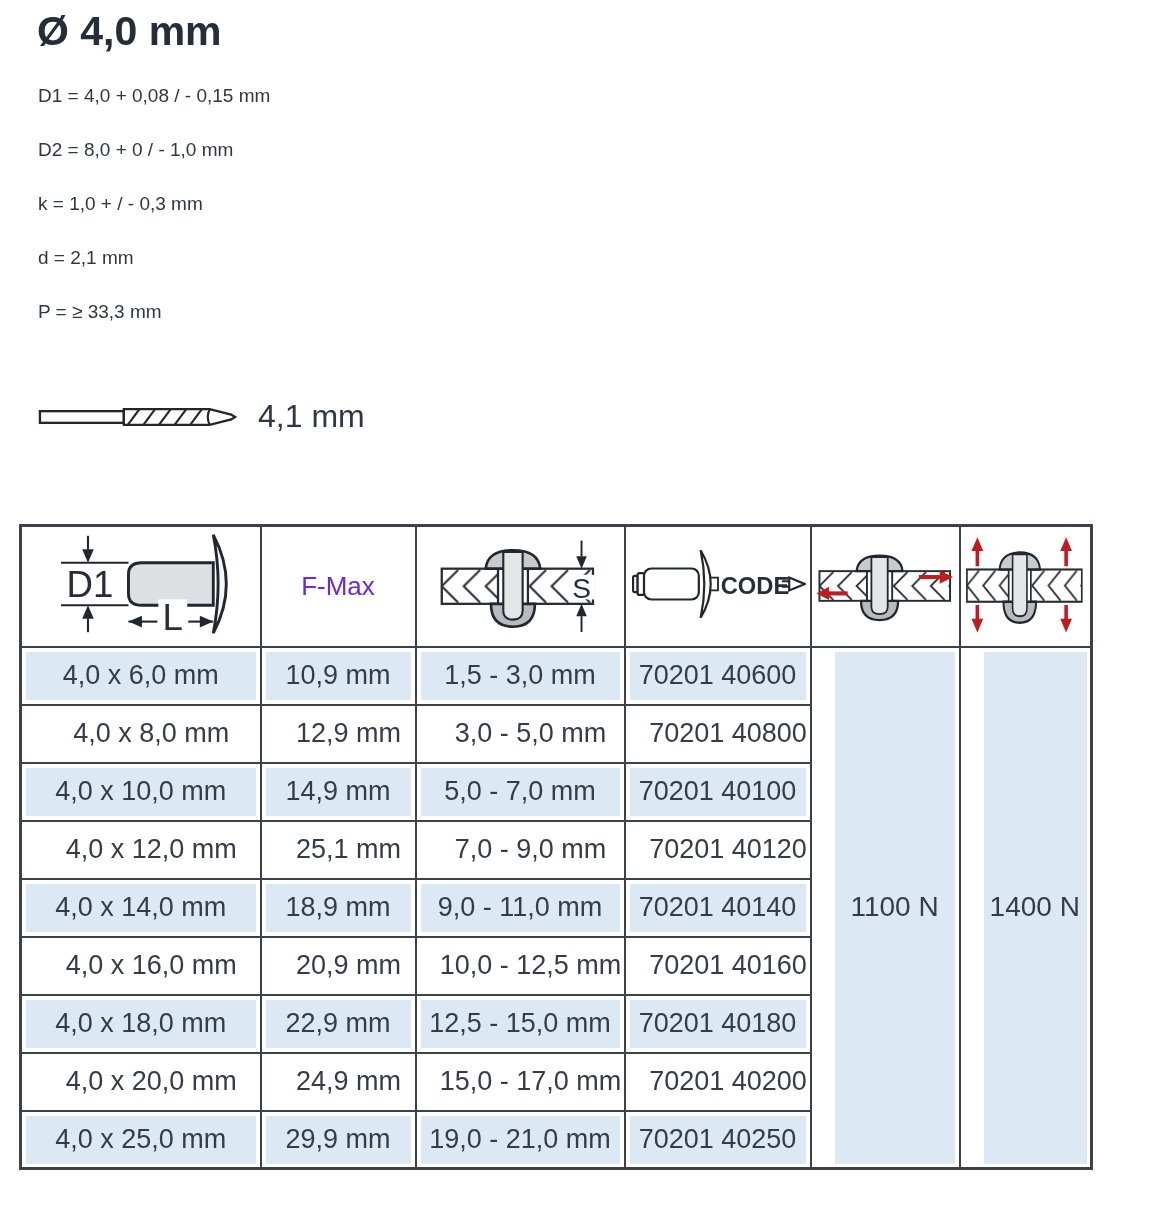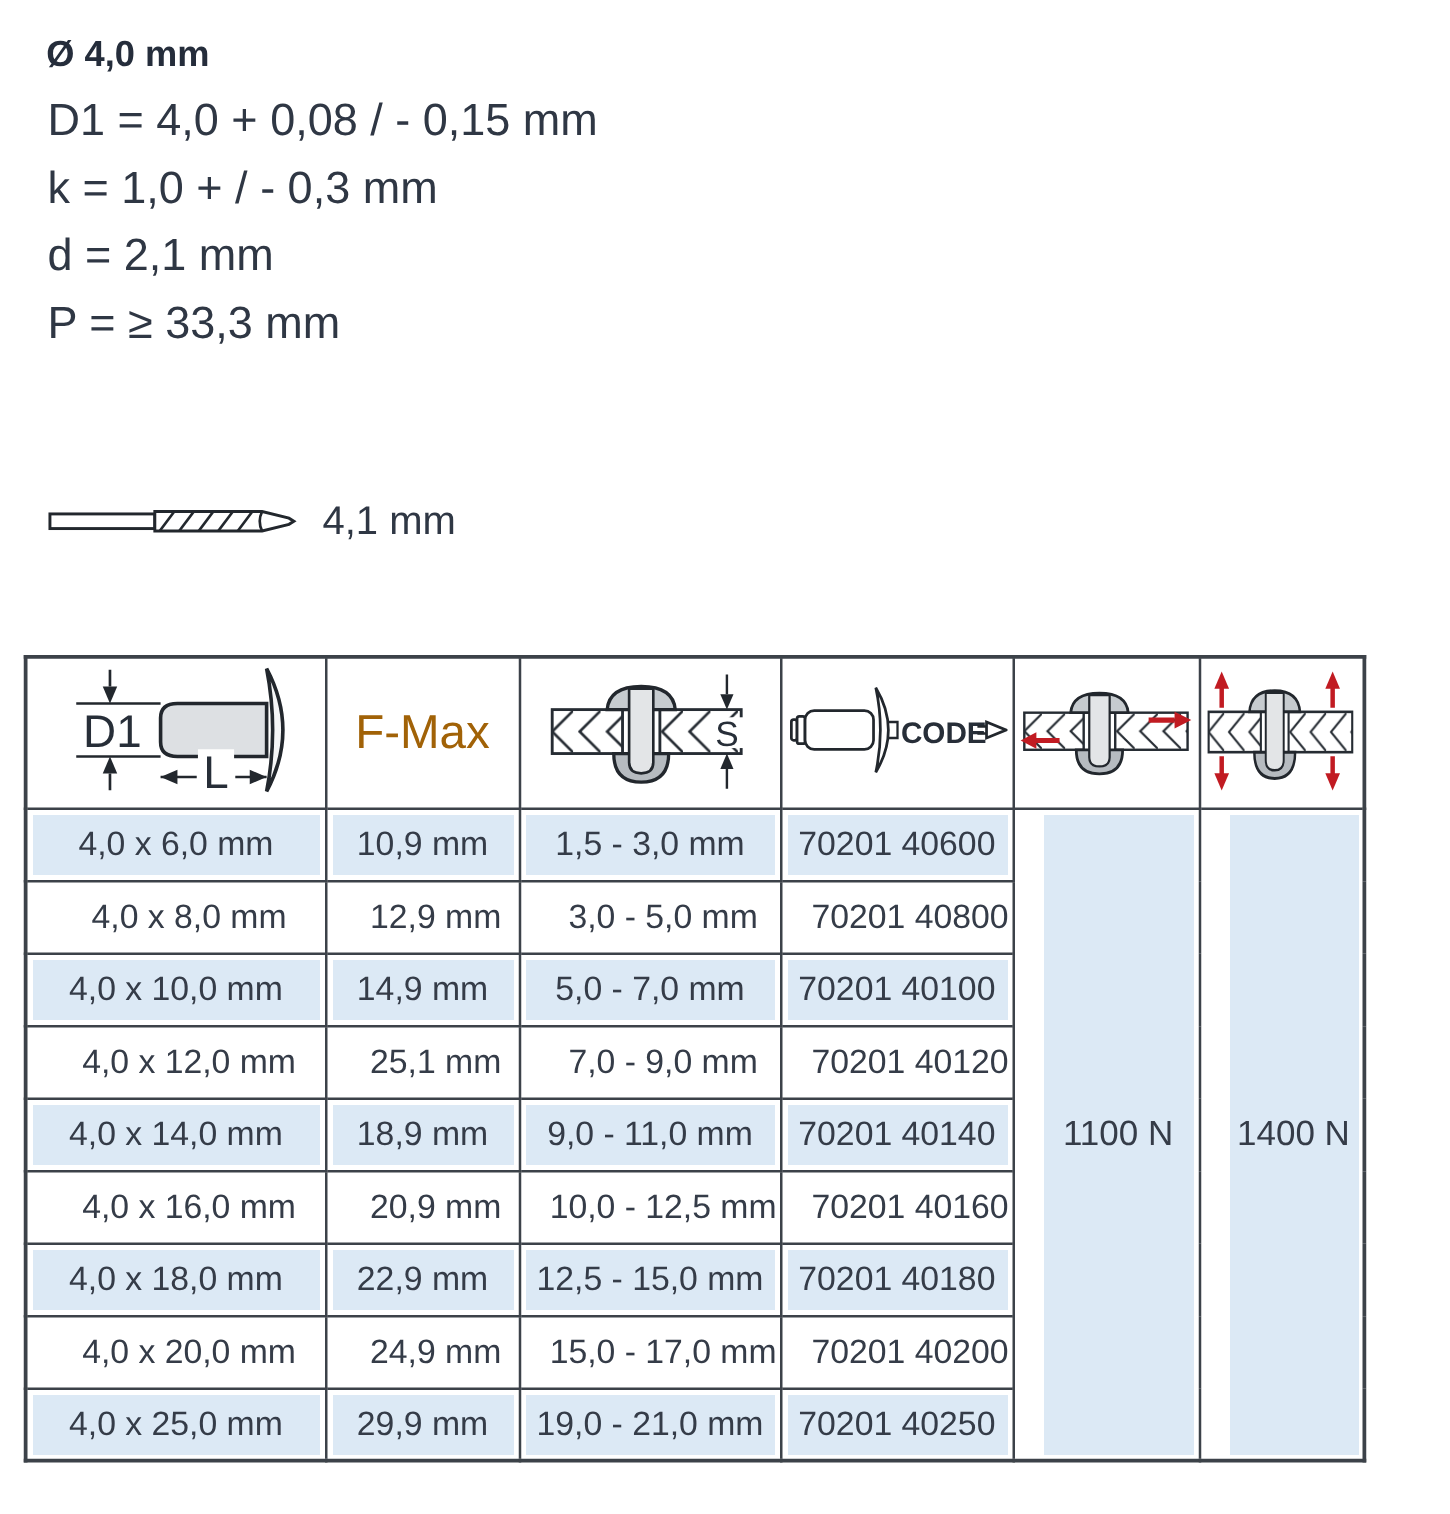--- a/index.html
+++ b/index.html
@@ -1,45 +1,45 @@
 <!DOCTYPE html>
 <html><head>
 <meta charset="utf-8">
 <style>
   html,body{margin:0;padding:0;background:#ffffff;}
   .page{
     position:relative;width:1160px;height:1211px;background:#fff;overflow:hidden;
     font-family:"Liberation Sans","DejaVu Sans",sans-serif;color:#353c48;
   }
   .title{
-    position:absolute;left:37px;top:8px;font-size:29px;font-weight:bold;color:#252d3b;
-    letter-spacing:0px;white-space:nowrap;margin-top:20px;
+    position:absolute;left:37px;top:8px;font-size:41px;font-weight:bold;color:#252d3b;
+    letter-spacing:0px;white-space:nowrap;
   }
   .specs{position:absolute;left:38px;top:69px;}
-  .spec{font-size:36px;line-height:54px;color:#2f3744;white-space:nowrap;}
+  .spec{font-size:19px;line-height:54px;color:#2f3744;white-space:nowrap;}
   .drill-row{position:absolute;left:38px;top:398px;display:flex;align-items:center;}
   .drill-row svg{display:block;}
   .drill-label{font-size:32px;color:#2f3744;margin-left:20px;}
 
   table.spec-table{
     position:absolute;left:19px;top:524px;width:1071px;
     border-collapse:collapse;table-layout:fixed;
     border:3px solid #3c4249;
   }
   .spec-table th,.spec-table td{
     border:2px solid #3c4249;text-align:center;vertical-align:middle;
     padding:0;overflow:hidden;
   }
   .spec-table thead tr{height:121px;}
   .spec-table tbody tr{height:58px;}
   .spec-table th{background:#ffffff;font-weight:normal;}
   .spec-table td{font-size:27px;color:#353c48;background:#ffffff;padding-left:21px;}
   .spec-table td.alt{background:#dce9f5;background-clip:content-box;padding:4px;}
   .spec-table td.strength{font-size:28px;padding-left:23px;}
-  .fmax{font-size:38px;color:#a16207;text-align:right;}
+  .fmax{font-size:26px;color:#6d28d9;text-align:right;}
 
   
   .plate{fill:#ffffff;stroke:#262c33;stroke-width:2.6;}
   .hatchfill{fill:url(#hatch);stroke:none;}
   .dome{fill:#c6cbcf;stroke:#22272d;stroke-width:3;}
   .tail{fill:#b6bbc0;stroke:#22272d;stroke-width:3;}
   .stem{fill:#e3e5e7;stroke:#22272d;stroke-width:2.4;}
   .bodyfill{fill:#dde0e3;stroke:#22272d;stroke-width:3;}
   .flange{fill:#f5f6f7;stroke:#22272d;stroke-width:3;}
   .outline{fill:#ffffff;stroke:#22272d;stroke-width:2.4;}
@@ -52,20 +52,21 @@
 </style>
 </head>
 <body>
 
 <div class="page">
 
   <div class="title">Ø 4,0 mm</div>
 
   <div class="specs">
     <div class="spec">D1 = 4,0 + 0,08 / - 0,15 mm</div>
+    <div class="spec">D2 = 8,0 + 0 / - 1,0 mm</div>
     <div class="spec">k = 1,0 + / - 0,3 mm</div>
     <div class="spec">d = 2,1 mm</div>
     <div class="spec">P = ≥ 33,3 mm</div>
   </div>
 
   <div class="drill-row">
     <svg width="200" height="30" viewBox="0 0 205 26">
       <rect x="2" y="7" width="86" height="12" class="outline" stroke-width="2.2"></rect>
       <path d="M88,5 H176 L198,10.5 L202,13 L198,15.5 L176,21 H88 Z" class="outline" stroke-width="2.2"></path>
       <path d="M92,21 Q98,13 104,5" class="dimline"></path>

